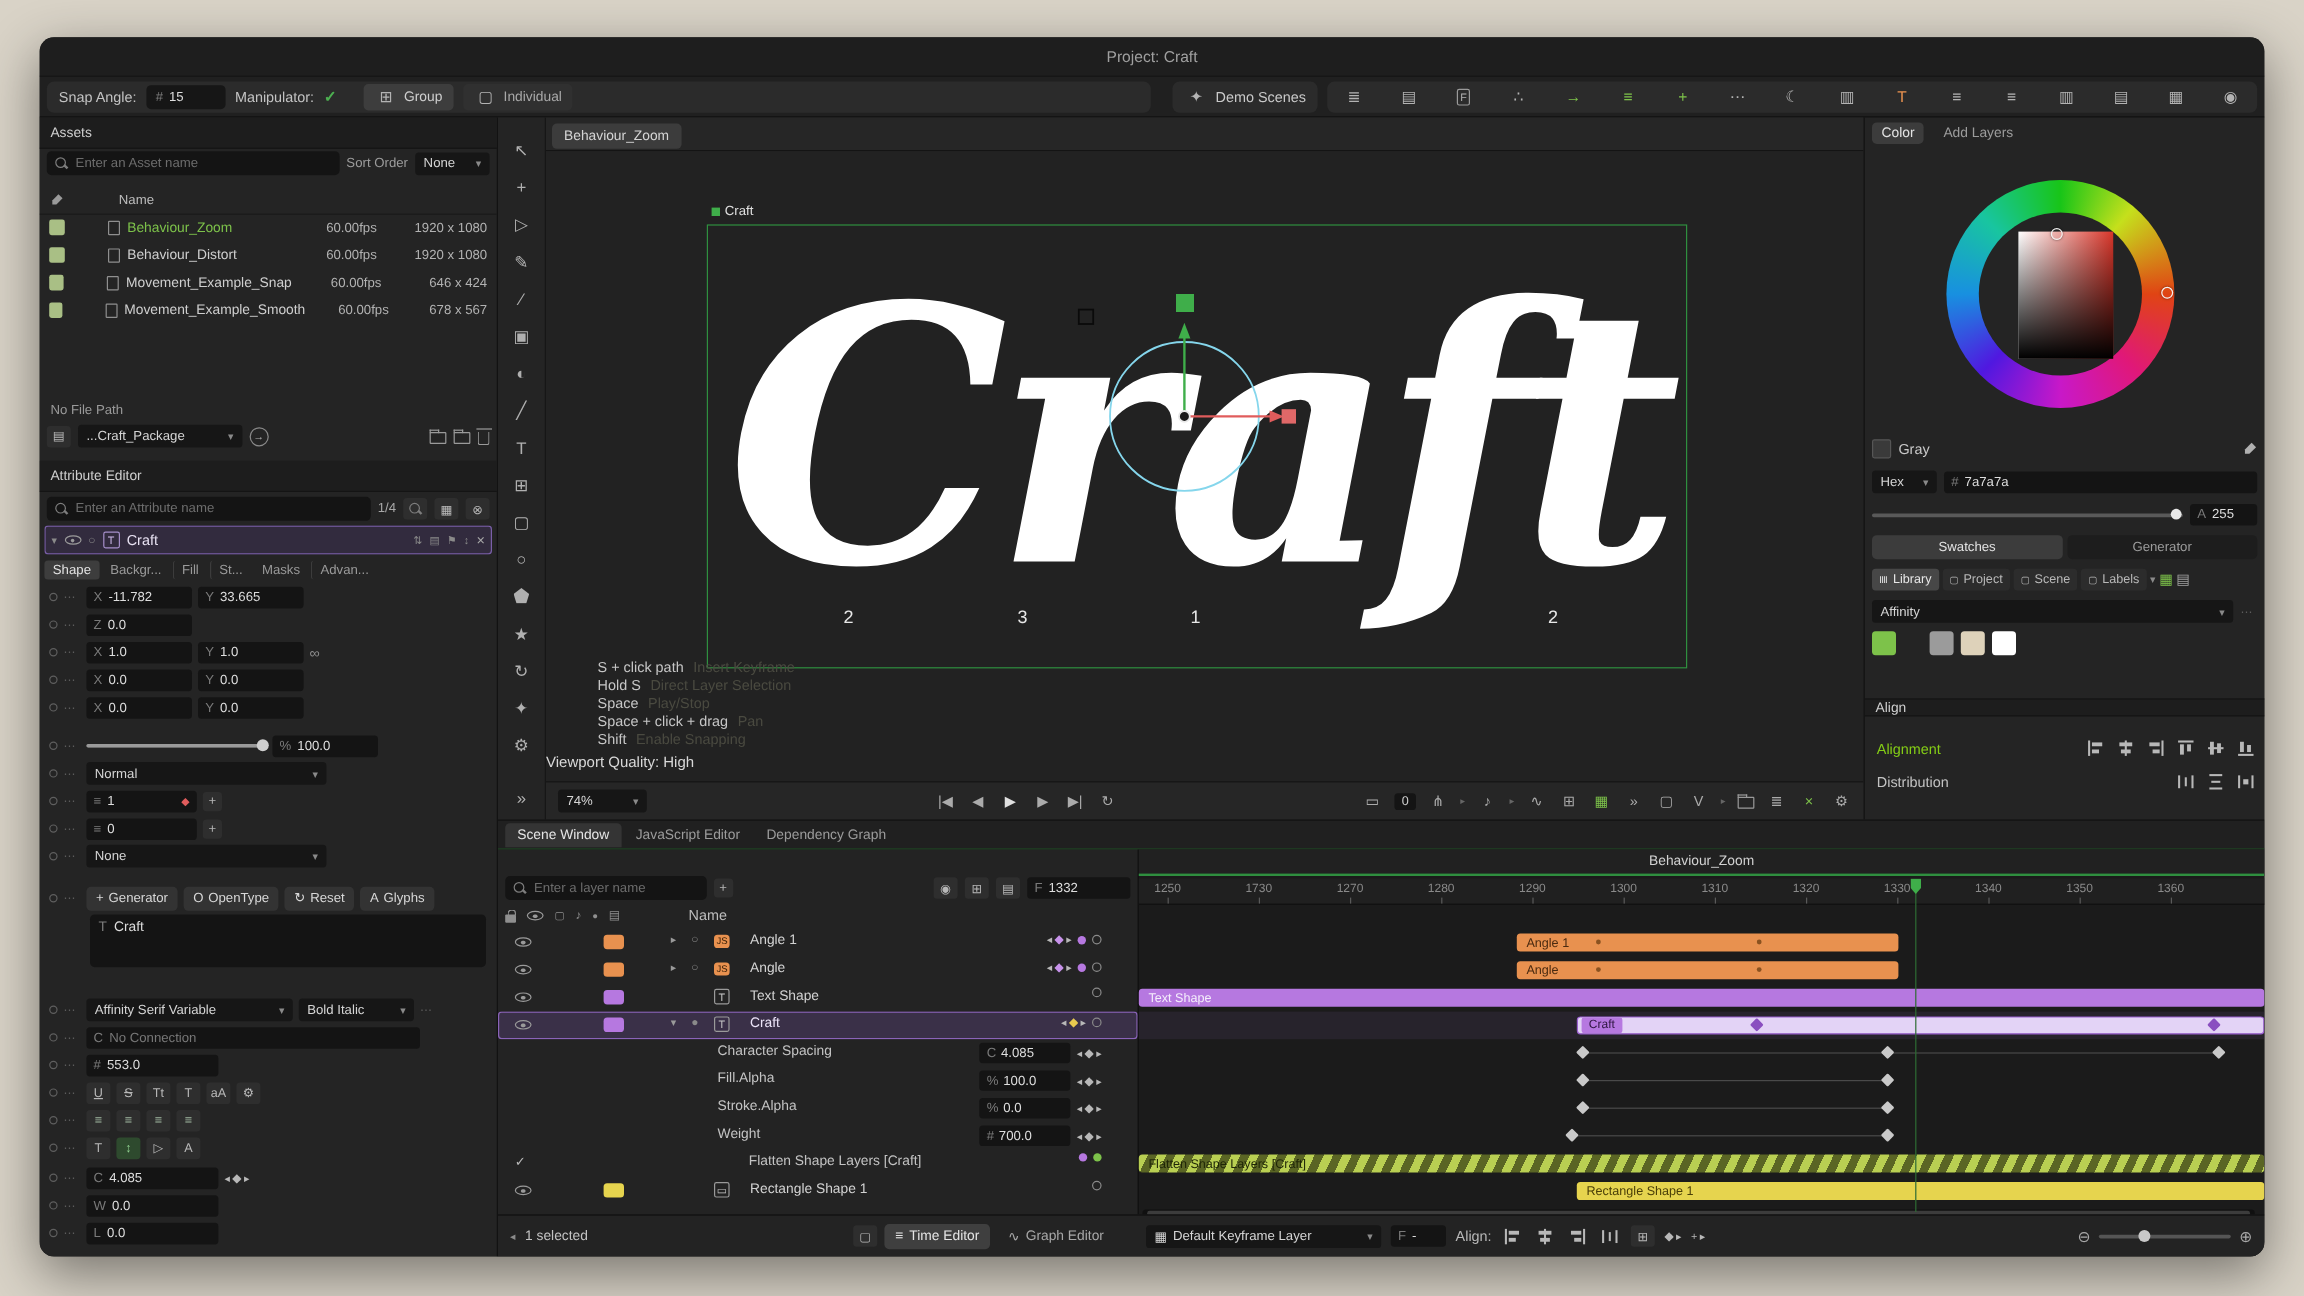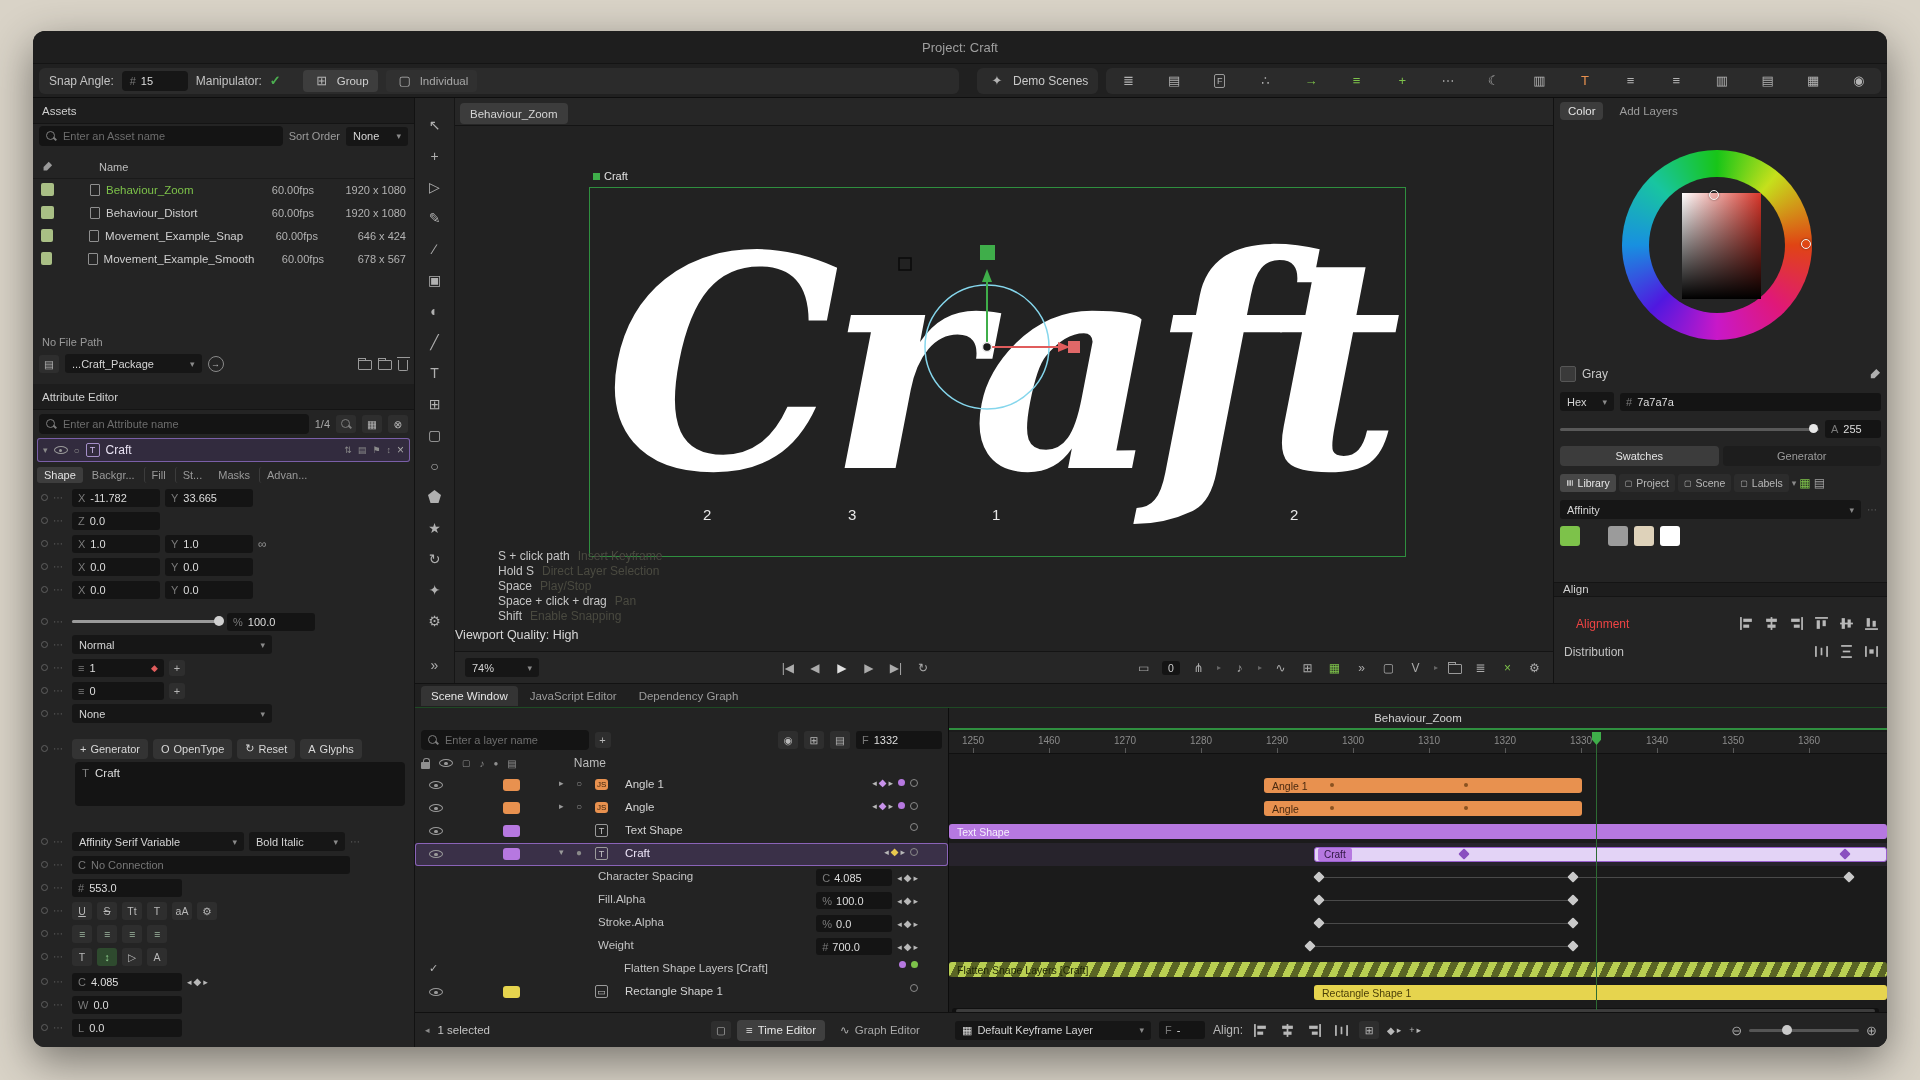--- a/index.html
+++ b/index.html
@@ -109,21 +109,21 @@
   .pick{position:absolute;width:10px;height:10px;border:1.6px solid #f2f2f2;border-radius:50%;box-shadow:0 0 2px rgba(0,0,0,.6);z-index:3}
   .crow{position:absolute;left:6px;right:6px;display:flex;align-items:center;gap:6px}
   .gsw{width:16px;height:16px;background:#3a3a3a;border:1px solid #565656;border-radius:2px}
   .track{position:relative;flex:1;height:3px;background:#595959;border-radius:2px}
   .track .knob{position:absolute;top:-4px;width:9px;height:9px;border-radius:50%;background:#e8e8e8}
   .subtab{flex:1;height:20px;display:flex;align-items:center;justify-content:center;border-radius:4px;color:#9c9c9c;font-size:11px;background:#1d1d1d}
   .subtab.on{background:#3c3c3c;color:#e3e3e3}
   .libbtn{height:18px;display:flex;align-items:center;gap:4px;padding:0 6px;border-radius:3px;background:#2c2c2c;color:#b8b8b8;font-size:10.5px}
   .libbtn.on{background:#474747;color:#e8e8e8}
   .swsq{width:20px;height:20px;border-radius:3px}
-  .alignhead{position:absolute;left:0;right:0;top:484px;height:15px;background:#1d1d1d;border-top:1px solid #141414;border-bottom:1px solid #141414;display:flex;padding:0 9px;color:#cfcfcf;font-size:11.5px}
+  .alignhead{position:absolute;left:0;right:0;top:484px;height:15px;background:#1d1d1d;border-top:1px solid #141414;border-bottom:1px solid #141414;display:flex;align-items:center;padding:0 9px;color:#cfcfcf;font-size:11.5px}
   .asvg{width:15px;height:15px;fill:#b8b8b8;display:block}
   .aic{width:19px;height:19px;display:flex;align-items:center;justify-content:center;border-radius:3px}
   
   .bp{position:absolute;left:382px;right:0;bottom:0;height:364px;background:#1e1e1e;border-top:1px solid #121212}
   .bptabs{position:absolute;left:0;right:0;top:0;height:24px;background:#202020;border-bottom:1px solid #1e4a24;display:flex;align-items:center;gap:2px;padding:0 6px;font-size:11.5px;color:#9c9c9c}
   .bptab{padding:4px 10px;border-radius:4px 4px 0 0}
   .bptab.on{background:#343434;color:#e5e5e5}
   .tl-left{position:absolute;left:0;top:24px;width:534px;bottom:35px;background:#232323;border-right:1px solid #0d0d0d}
   .tl-right{position:absolute;left:534px;right:0;top:24px;bottom:35px;background:#1b1b1b}
   .comphead{position:absolute;left:0;right:0;top:0;height:22px;display:flex;align-items:center;justify-content:center;color:#d2d2d2;font-size:11.5px;border-bottom:2px solid #2f8f3f;background:#212121}
@@ -714,21 +714,21 @@
     <div class="crow" style="top:428px">
       <span class="swsq" style="margin-right: 22px; background: rgb(125, 194, 74);"></span>
       <span class="swsq" style="background: rgb(155, 155, 155);"></span>
       <span class="swsq" style="background: rgb(222, 210, 186);"></span>
       <span class="swsq" style="background: rgb(255, 255, 255);"></span>
     </div>
     <div class="alignhead">
       <span>Align</span>
     </div>
     <div class="crow" style="top:516px">
-      <span style="color:#ef4444;margin-left:16px">Alignment</span>
+      <span style="color:#84cc16;margin-left:4px">Alignment</span>
       <span style="flex:1"></span>
       <span class="aic">
           <svg class="asvg" viewBox="0 0 14 14">
             <rect x="1" y="1" width="1.6" height="12"></rect>
             <rect x="4" y="2.5" width="8" height="3"></rect>
             <rect x="4" y="8" width="5.5" height="3"></rect>
           </svg>
         </span>
       <span class="aic">
           <svg class="asvg" viewBox="0 0 14 14">
@@ -962,21 +962,21 @@
         </div>
       </div>
     </div>
 
     <div class="tl-right">
       <div class="comphead">
         <span>Behaviour_Zoom</span>
       </div>
       <div class="ruler">
         <span class="tick" style="left:24px">1250</span>
-        <span class="tick" style="left:100px">1460</span>
+        <span class="tick" style="left:100px">1730</span>
         <span class="tick" style="left:176px">1270</span>
         <span class="tick" style="left:252px">1280</span>
         <span class="tick" style="left:328px">1290</span>
         <span class="tick" style="left:404px">1300</span>
         <span class="tick" style="left:480px">1310</span>
         <span class="tick" style="left:556px">1320</span>
         <span class="tick" style="left:632px">1330</span>
         <span class="tick" style="left:708px">1340</span>
         <span class="tick" style="left:784px">1350</span>
         <span class="tick" style="left:860px">1360</span>

